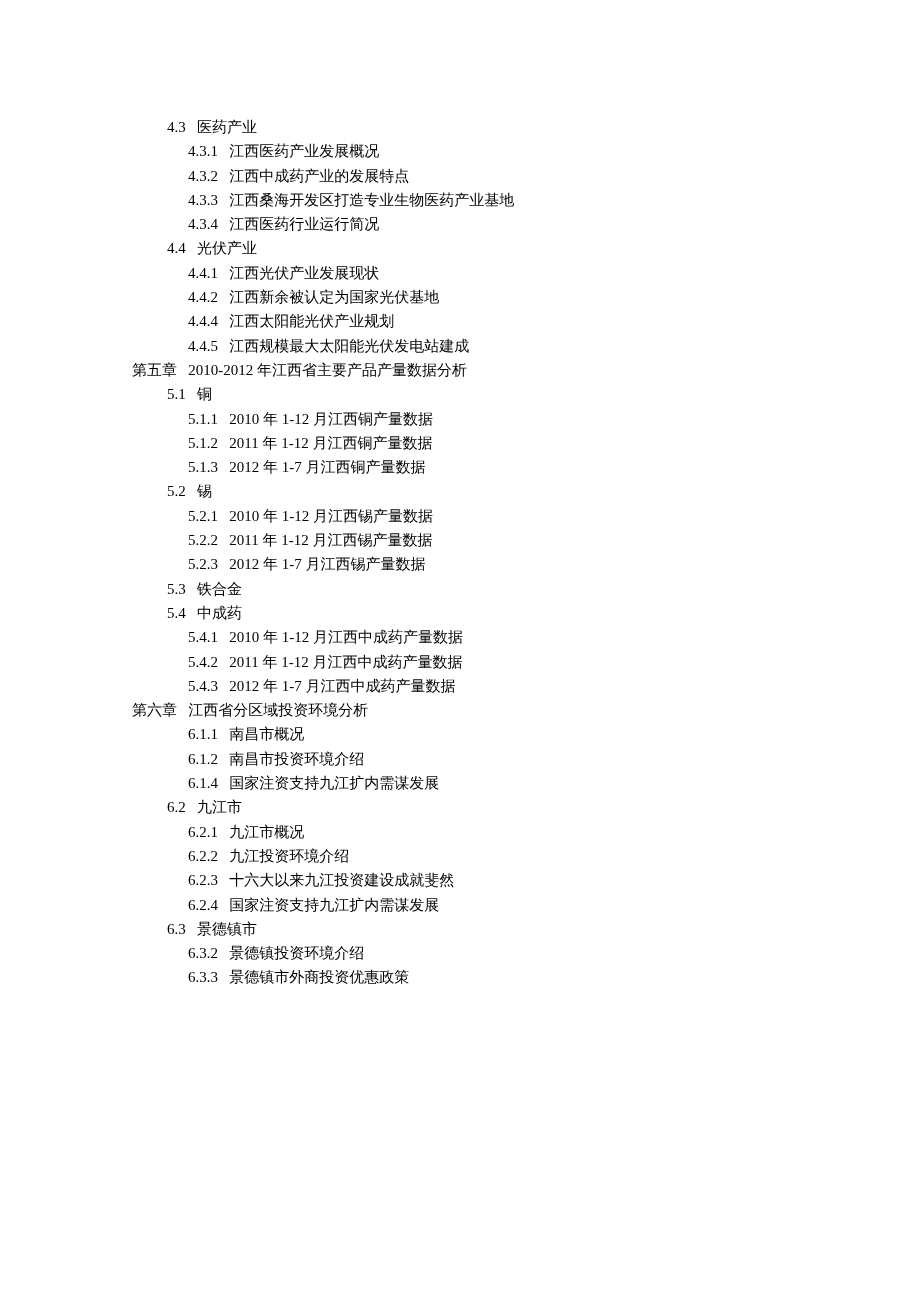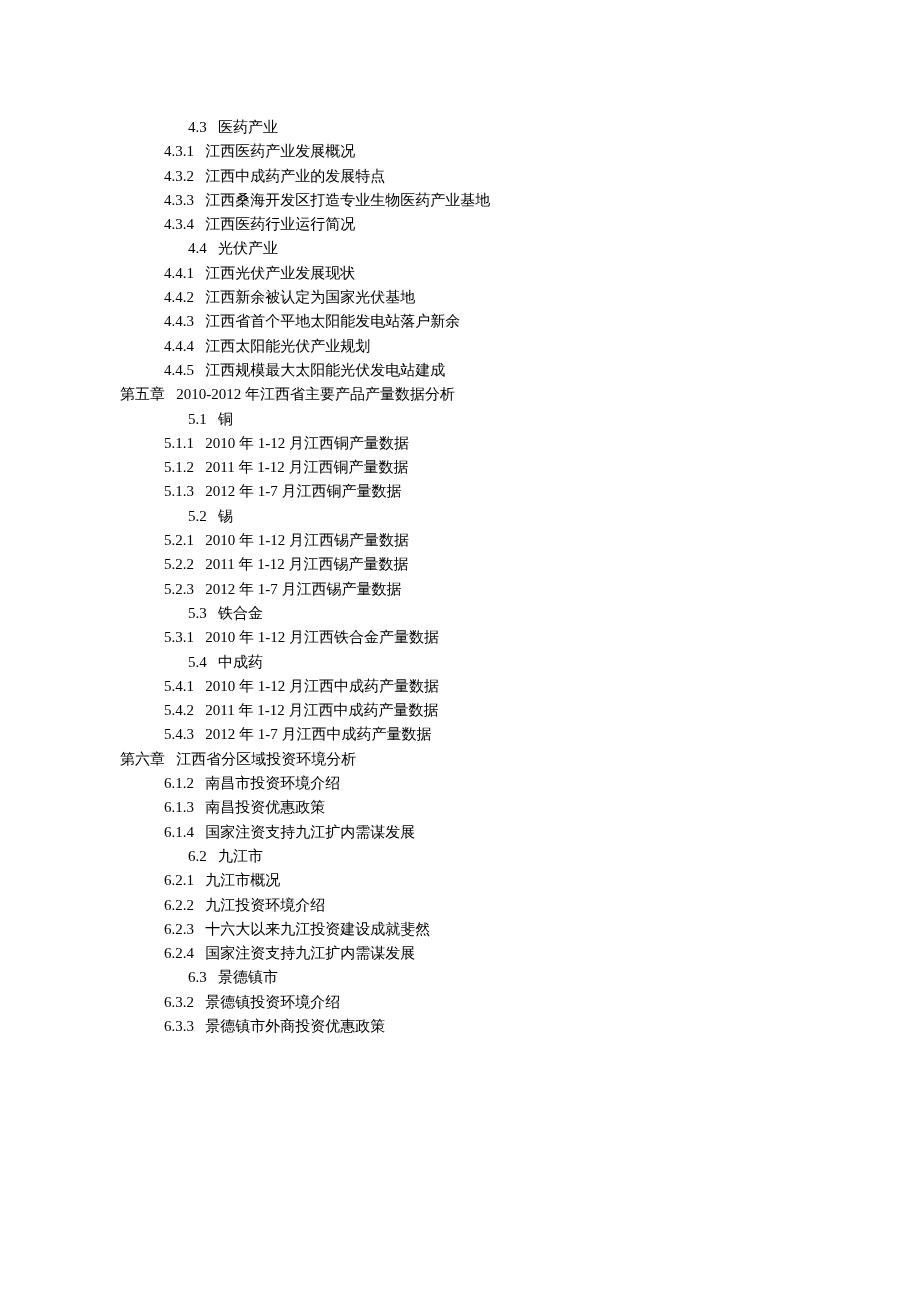--- a/index.html
+++ b/index.html
@@ -12,65 +12,63 @@
     width: 920px;
   }
   .page {
     padding: 115px 120px 120px 120px;
     line-height: 1.62;
   }
   .toc-line {
     white-space: pre;
   }
   .chapter {
-    margin-left: 0;
+    margin-left: 12px;
   }
   .section {
-    margin-left: 68px;
+    margin-left: 47px;
   }
   .subsection {
-    margin-left: 44px;
+    margin-left: 68px;
   }
   .num {
     display: inline-block;
   }
 </style>
 </head>
 <body>
 
 <div class="page" id="toc-root">
     <div class="toc-line section"><span class="num">4.3</span><span>   </span><span>医药产业</span></div>
     <div class="toc-line subsection"><span class="num">4.3.1</span><span>   </span><span>江西医药产业发展概况</span></div>
     <div class="toc-line subsection"><span class="num">4.3.2</span><span>   </span><span>江西中成药产业的发展特点</span></div>
     <div class="toc-line subsection"><span class="num">4.3.3</span><span>   </span><span>江西桑海开发区打造专业生物医药产业基地</span></div>
     <div class="toc-line subsection"><span class="num">4.3.4</span><span>   </span><span>江西医药行业运行简况</span></div>
     <div class="toc-line section"><span class="num">4.4</span><span>   </span><span>光伏产业</span></div>
     <div class="toc-line subsection"><span class="num">4.4.1</span><span>   </span><span>江西光伏产业发展现状</span></div>
     <div class="toc-line subsection"><span class="num">4.4.2</span><span>   </span><span>江西新余被认定为国家光伏基地</span></div>
-    <div class="toc-line subsection"><span class="num">4.4.3</span><span>   </span><span>江西省首个平地太阳能发电站落户新余</span></div>
     <div class="toc-line subsection"><span class="num">4.4.4</span><span>   </span><span>江西太阳能光伏产业规划</span></div>
     <div class="toc-line subsection"><span class="num">4.4.5</span><span>   </span><span>江西规模最大太阳能光伏发电站建成</span></div>
     <div class="toc-line chapter"><span class="num">第五章</span><span>   </span><span>2010-2012 年江西省主要产品产量数据分析</span></div>
     <div class="toc-line section"><span class="num">5.1</span><span>   </span><span>铜</span></div>
     <div class="toc-line subsection"><span class="num">5.1.1</span><span>   </span><span>2010 年 1-12 月江西铜产量数据</span></div>
     <div class="toc-line subsection"><span class="num">5.1.2</span><span>   </span><span>2011 年 1-12 月江西铜产量数据</span></div>
     <div class="toc-line subsection"><span class="num">5.1.3</span><span>   </span><span>2012 年 1-7 月江西铜产量数据</span></div>
     <div class="toc-line section"><span class="num">5.2</span><span>   </span><span>锡</span></div>
     <div class="toc-line subsection"><span class="num">5.2.1</span><span>   </span><span>2010 年 1-12 月江西锡产量数据</span></div>
     <div class="toc-line subsection"><span class="num">5.2.2</span><span>   </span><span>2011 年 1-12 月江西锡产量数据</span></div>
     <div class="toc-line subsection"><span class="num">5.2.3</span><span>   </span><span>2012 年 1-7 月江西锡产量数据</span></div>
     <div class="toc-line section"><span class="num">5.3</span><span>   </span><span>铁合金</span></div>
-    <div class="toc-line subsection"><span class="num">5.3.1</span><span>   </span><span>2010 年 1-12 月江西铁合金产量数据</span></div>
     <div class="toc-line section"><span class="num">5.4</span><span>   </span><span>中成药</span></div>
     <div class="toc-line subsection"><span class="num">5.4.1</span><span>   </span><span>2010 年 1-12 月江西中成药产量数据</span></div>
     <div class="toc-line subsection"><span class="num">5.4.2</span><span>   </span><span>2011 年 1-12 月江西中成药产量数据</span></div>
     <div class="toc-line subsection"><span class="num">5.4.3</span><span>   </span><span>2012 年 1-7 月江西中成药产量数据</span></div>
     <div class="toc-line chapter"><span class="num">第六章</span><span>   </span><span>江西省分区域投资环境分析</span></div>
+    <div class="toc-line subsection"><span class="num">6.1.1</span><span>   </span><span>南昌市概况</span></div>
     <div class="toc-line subsection"><span class="num">6.1.2</span><span>   </span><span>南昌市投资环境介绍</span></div>
-    <div class="toc-line subsection"><span class="num">6.1.3</span><span>   </span><span>南昌投资优惠政策</span></div>
     <div class="toc-line subsection"><span class="num">6.1.4</span><span>   </span><span>国家注资支持九江扩内需谋发展</span></div>
     <div class="toc-line section"><span class="num">6.2</span><span>   </span><span>九江市</span></div>
     <div class="toc-line subsection"><span class="num">6.2.1</span><span>   </span><span>九江市概况</span></div>
     <div class="toc-line subsection"><span class="num">6.2.2</span><span>   </span><span>九江投资环境介绍</span></div>
     <div class="toc-line subsection"><span class="num">6.2.3</span><span>   </span><span>十六大以来九江投资建设成就斐然</span></div>
     <div class="toc-line subsection"><span class="num">6.2.4</span><span>   </span><span>国家注资支持九江扩内需谋发展</span></div>
     <div class="toc-line section"><span class="num">6.3</span><span>   </span><span>景德镇市</span></div>
     <div class="toc-line subsection"><span class="num">6.3.2</span><span>   </span><span>景德镇投资环境介绍</span></div>
     <div class="toc-line subsection"><span class="num">6.3.3</span><span>   </span><span>景德镇市外商投资优惠政策</span></div>
   </div>

